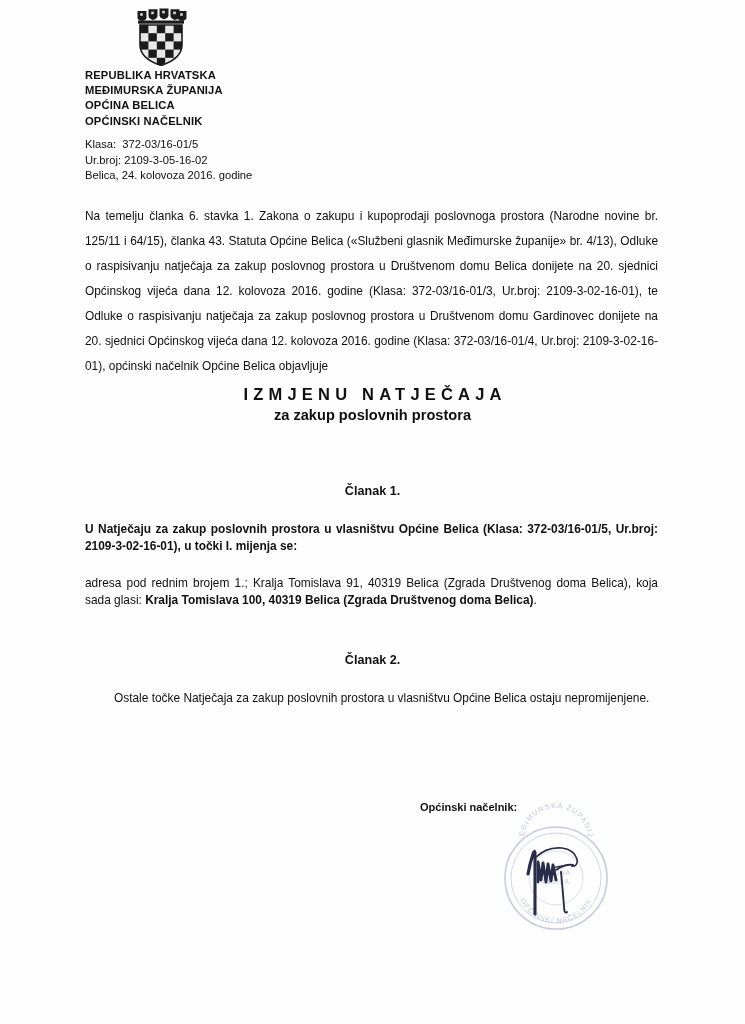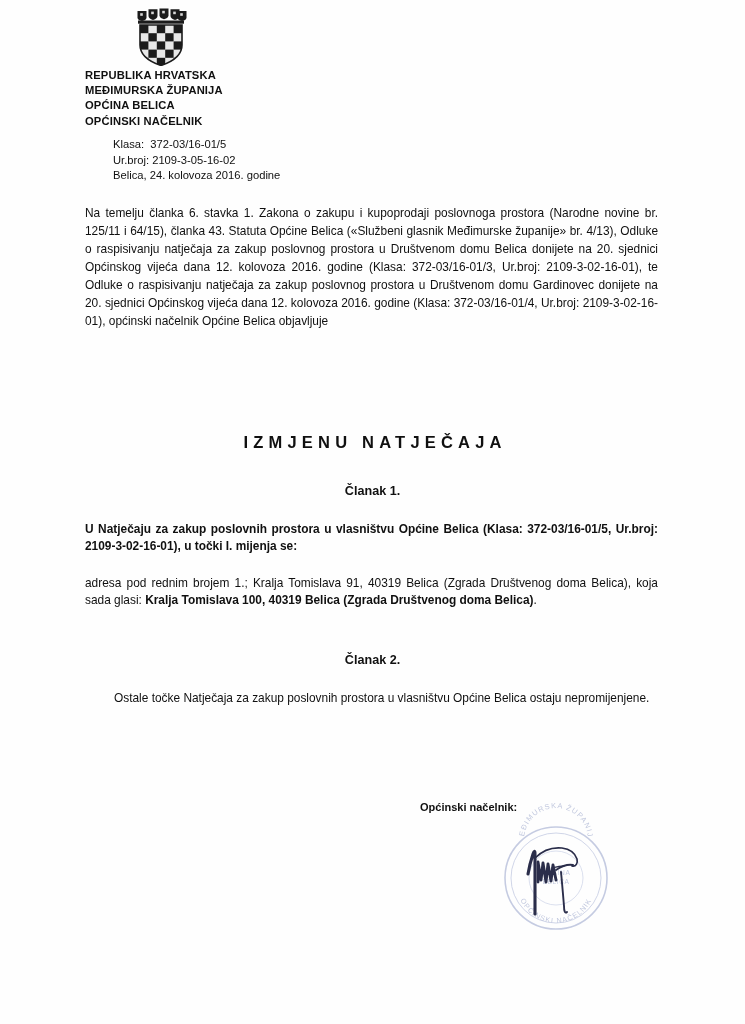--- a/index.html
+++ b/index.html
@@ -46,46 +46,45 @@
   .org-block div { white-space: nowrap; }
 
   
   .klasa-block {
     position: absolute;
     left: 85px;
     top: 137px;
     font-size: 11.2px;
     line-height: 15.6px;
   }
-  .klasa-block div { white-space: nowrap; margin-left: 28px; }
+  .klasa-block div { white-space: nowrap; }
 
   
   .intro {
     position: absolute;
     left: 85px;
     top: 204px;
     width: 573px;
     font-size: 11.9px;
-    line-height: 18px;
+    line-height: 25px;
     text-align: justify;
     text-justify: inter-word;
   }
 
   
   .title-main {
     position: absolute;
     left: 0;
     top: 385px;
     width: 745px;
     text-align: center;
     font-size: 16.5px;
     font-weight: bold;
     letter-spacing: 5.2px;
     text-indent: 5.2px;
-    margin-top: 48px;
   }
   .title-sub1 {
     position: absolute;
     left: 0;
     top: 407px;
     width: 745px;
     text-align: center;
     font-size: 14.6px;
     font-weight: bold;
   }
@@ -217,20 +216,21 @@
     </div>
     <div>
       <span>Ur.broj:</span>&nbsp;<span>2109-3-05-16-02</span>
     </div>
     <div>Belica, 24. kolovoza 2016. godine</div>
   </div>
 
   <div class="intro">Na temelju članka 6. stavka 1. Zakona o zakupu i kupoprodaji poslovnoga prostora (Narodne novine br. 125/11 i 64/15), članka 43. Statuta Općine Belica («Službeni glasnik Međimurske županije» br. 4/13), Odluke o raspisivanju natječaja za zakup poslovnog prostora u Društvenom domu Belica donijete na 20. sjednici Općinskog vijeća dana 12. kolovoza 2016. godine (Klasa: 372-03/16-01/3, Ur.broj: 2109-3-02-16-01), te Odluke o raspisivanju natječaja za zakup poslovnog prostora u Društvenom domu Gardinovec donijete na 20. sjednici Općinskog vijeća dana 12. kolovoza 2016. godine (Klasa: 372-03/16-01/4, Ur.broj: 2109-3-02-16-01), općinski načelnik Općine Belica objavljuje</div>
 
   <div class="title-main">IZMJENU NATJEČAJA</div>
+  <div class="title-sub1">za zakup poslovnih prostora</div>
 
   <div class="art-head" id="art1-head">Članak 1.</div>
   <div class="body-par" id="art1-lead">U Natječaju za zakup poslovnih prostora u vlasništvu Općine Belica (Klasa: 372-03/16-01/5, Ur.broj: 2109-3-02-16-01), u točki I. mijenja se:</div>
   <div class="body-par" id="art1-change">
     <span>adresa pod rednim brojem 1.; Kralja Tomislava 91, 40319 Belica (Zgrada Društvenog doma Belica), koja sada glasi: </span><b>Kralja Tomislava 100, 40319 Belica (Zgrada Društvenog doma Belica)</b><span>.</span>
   </div>
 
   <div class="art-head" id="art2-head">Članak 2.</div>
   <div class="body-par" id="art2-body">Ostale točke Natječaja za zakup poslovnih prostora u vlasništvu Općine Belica ostaju nepromijenjene.</div>
 

